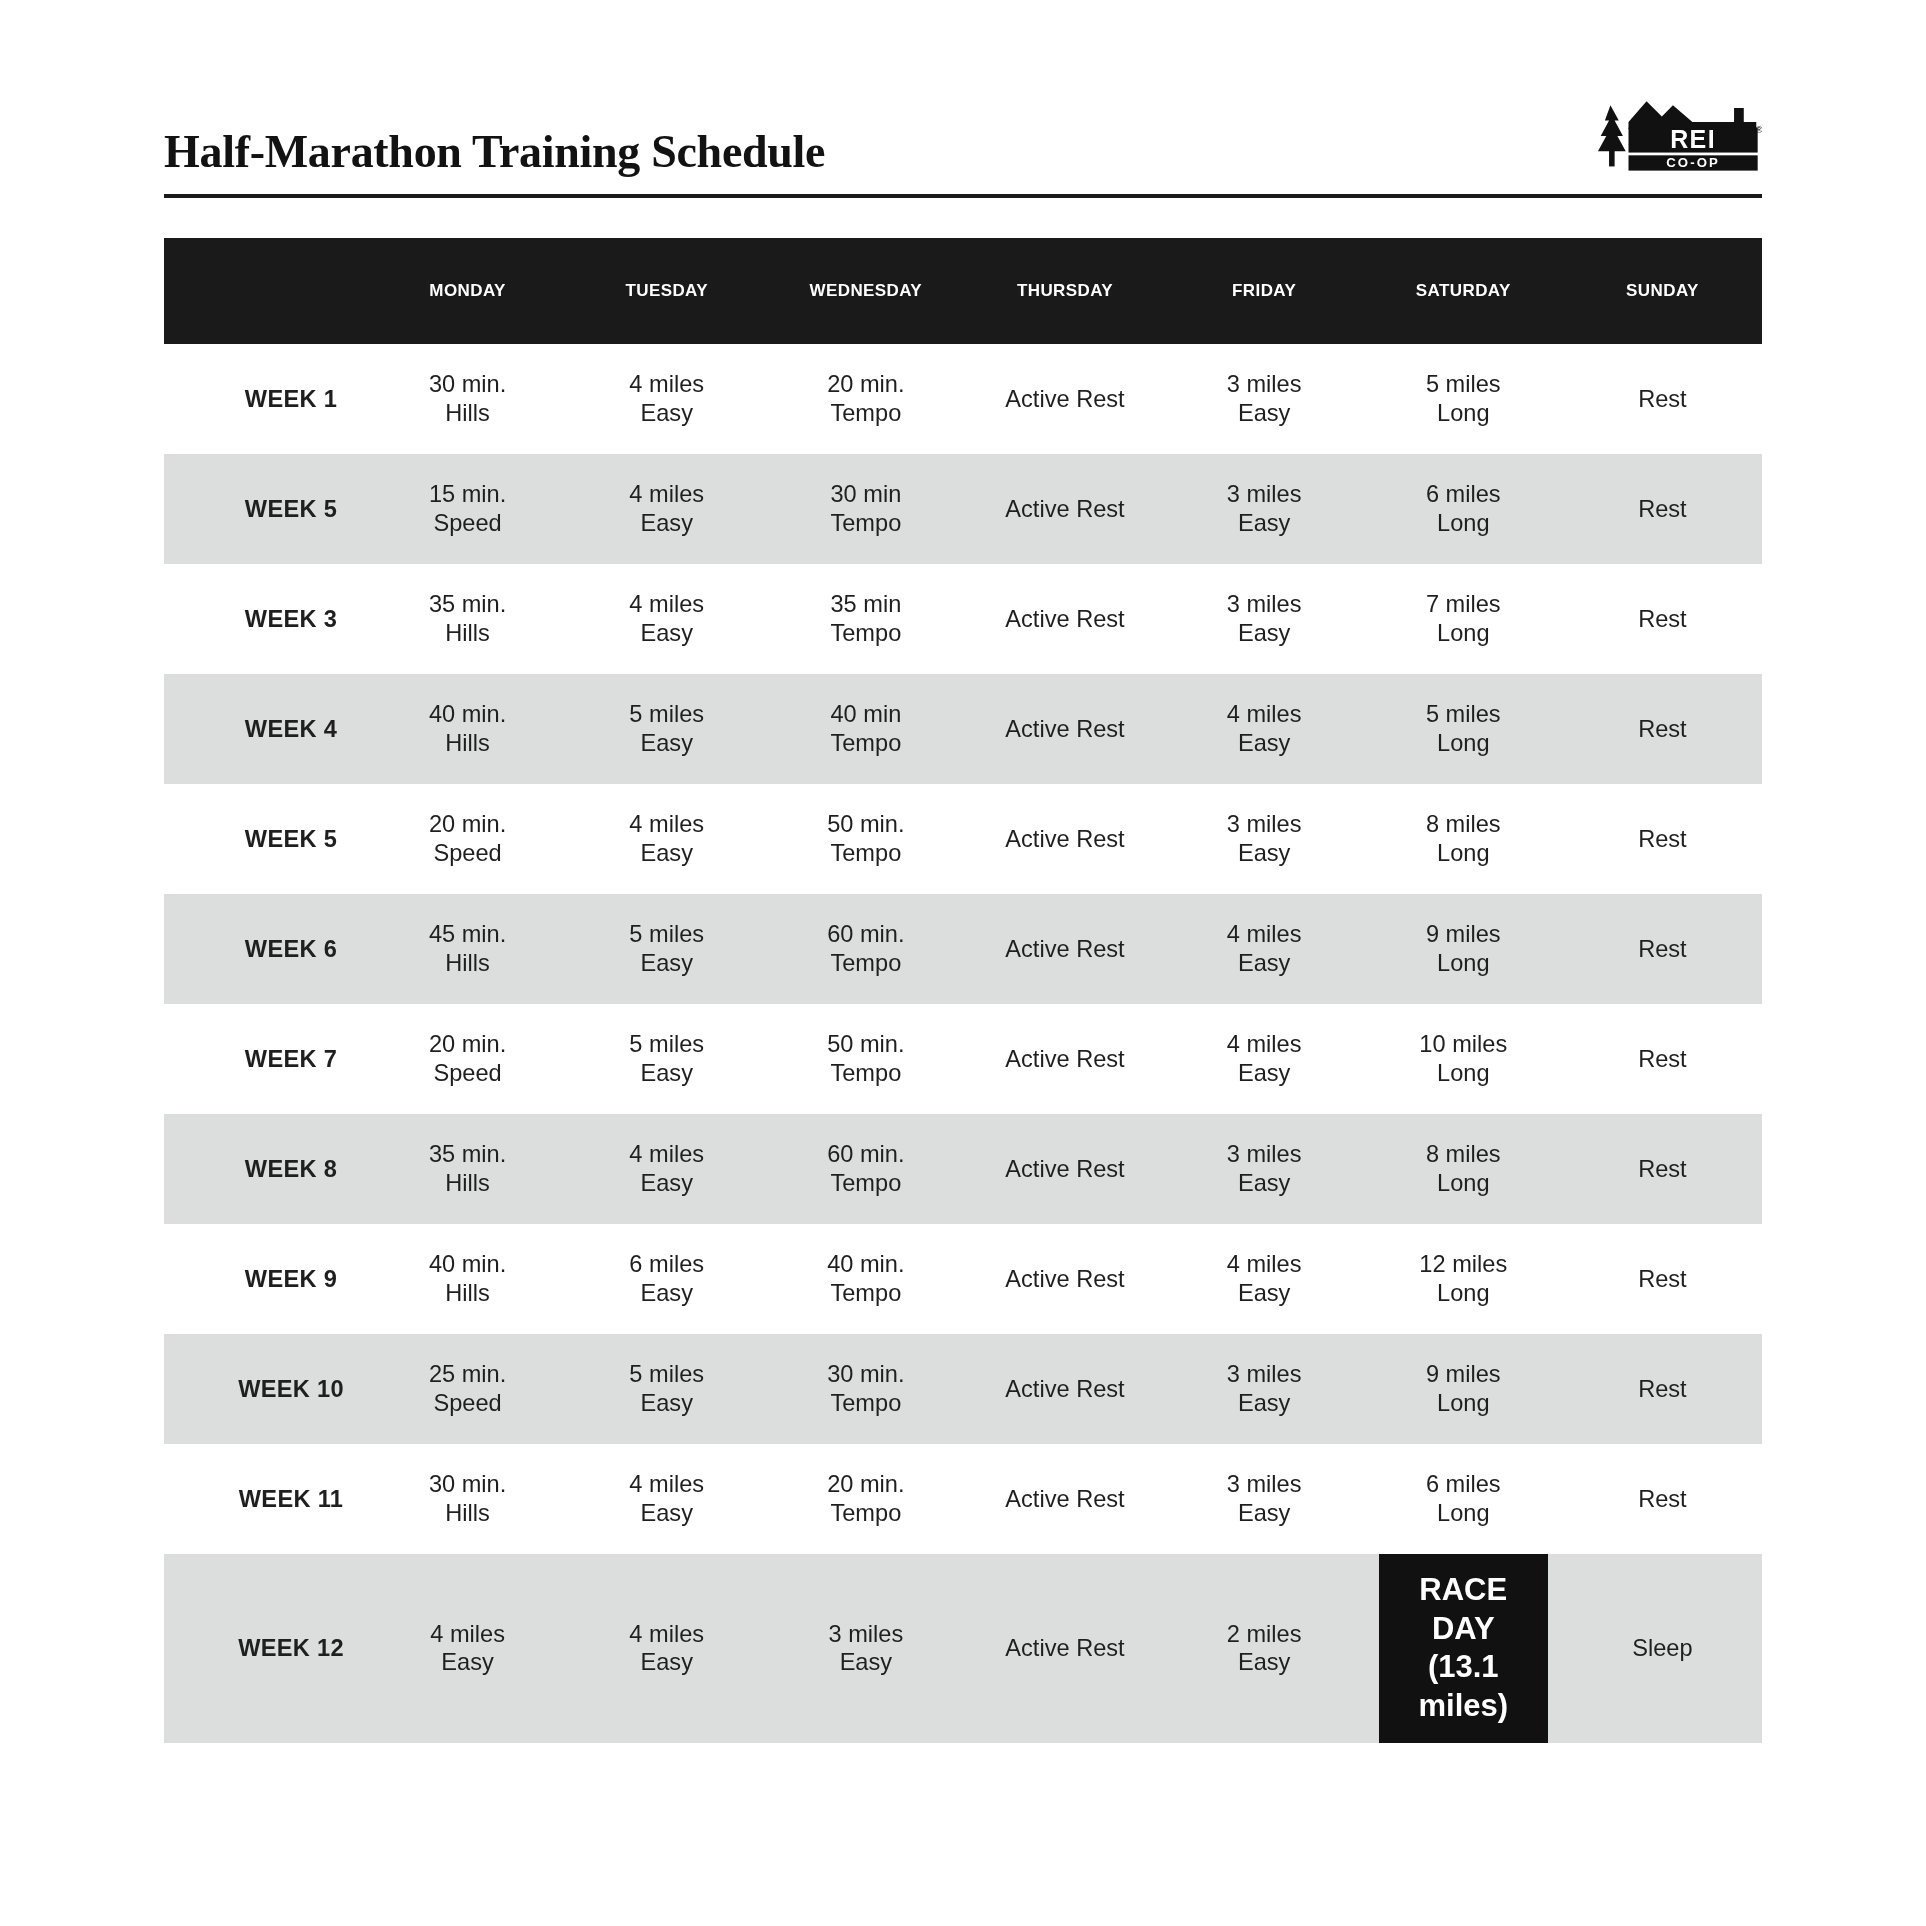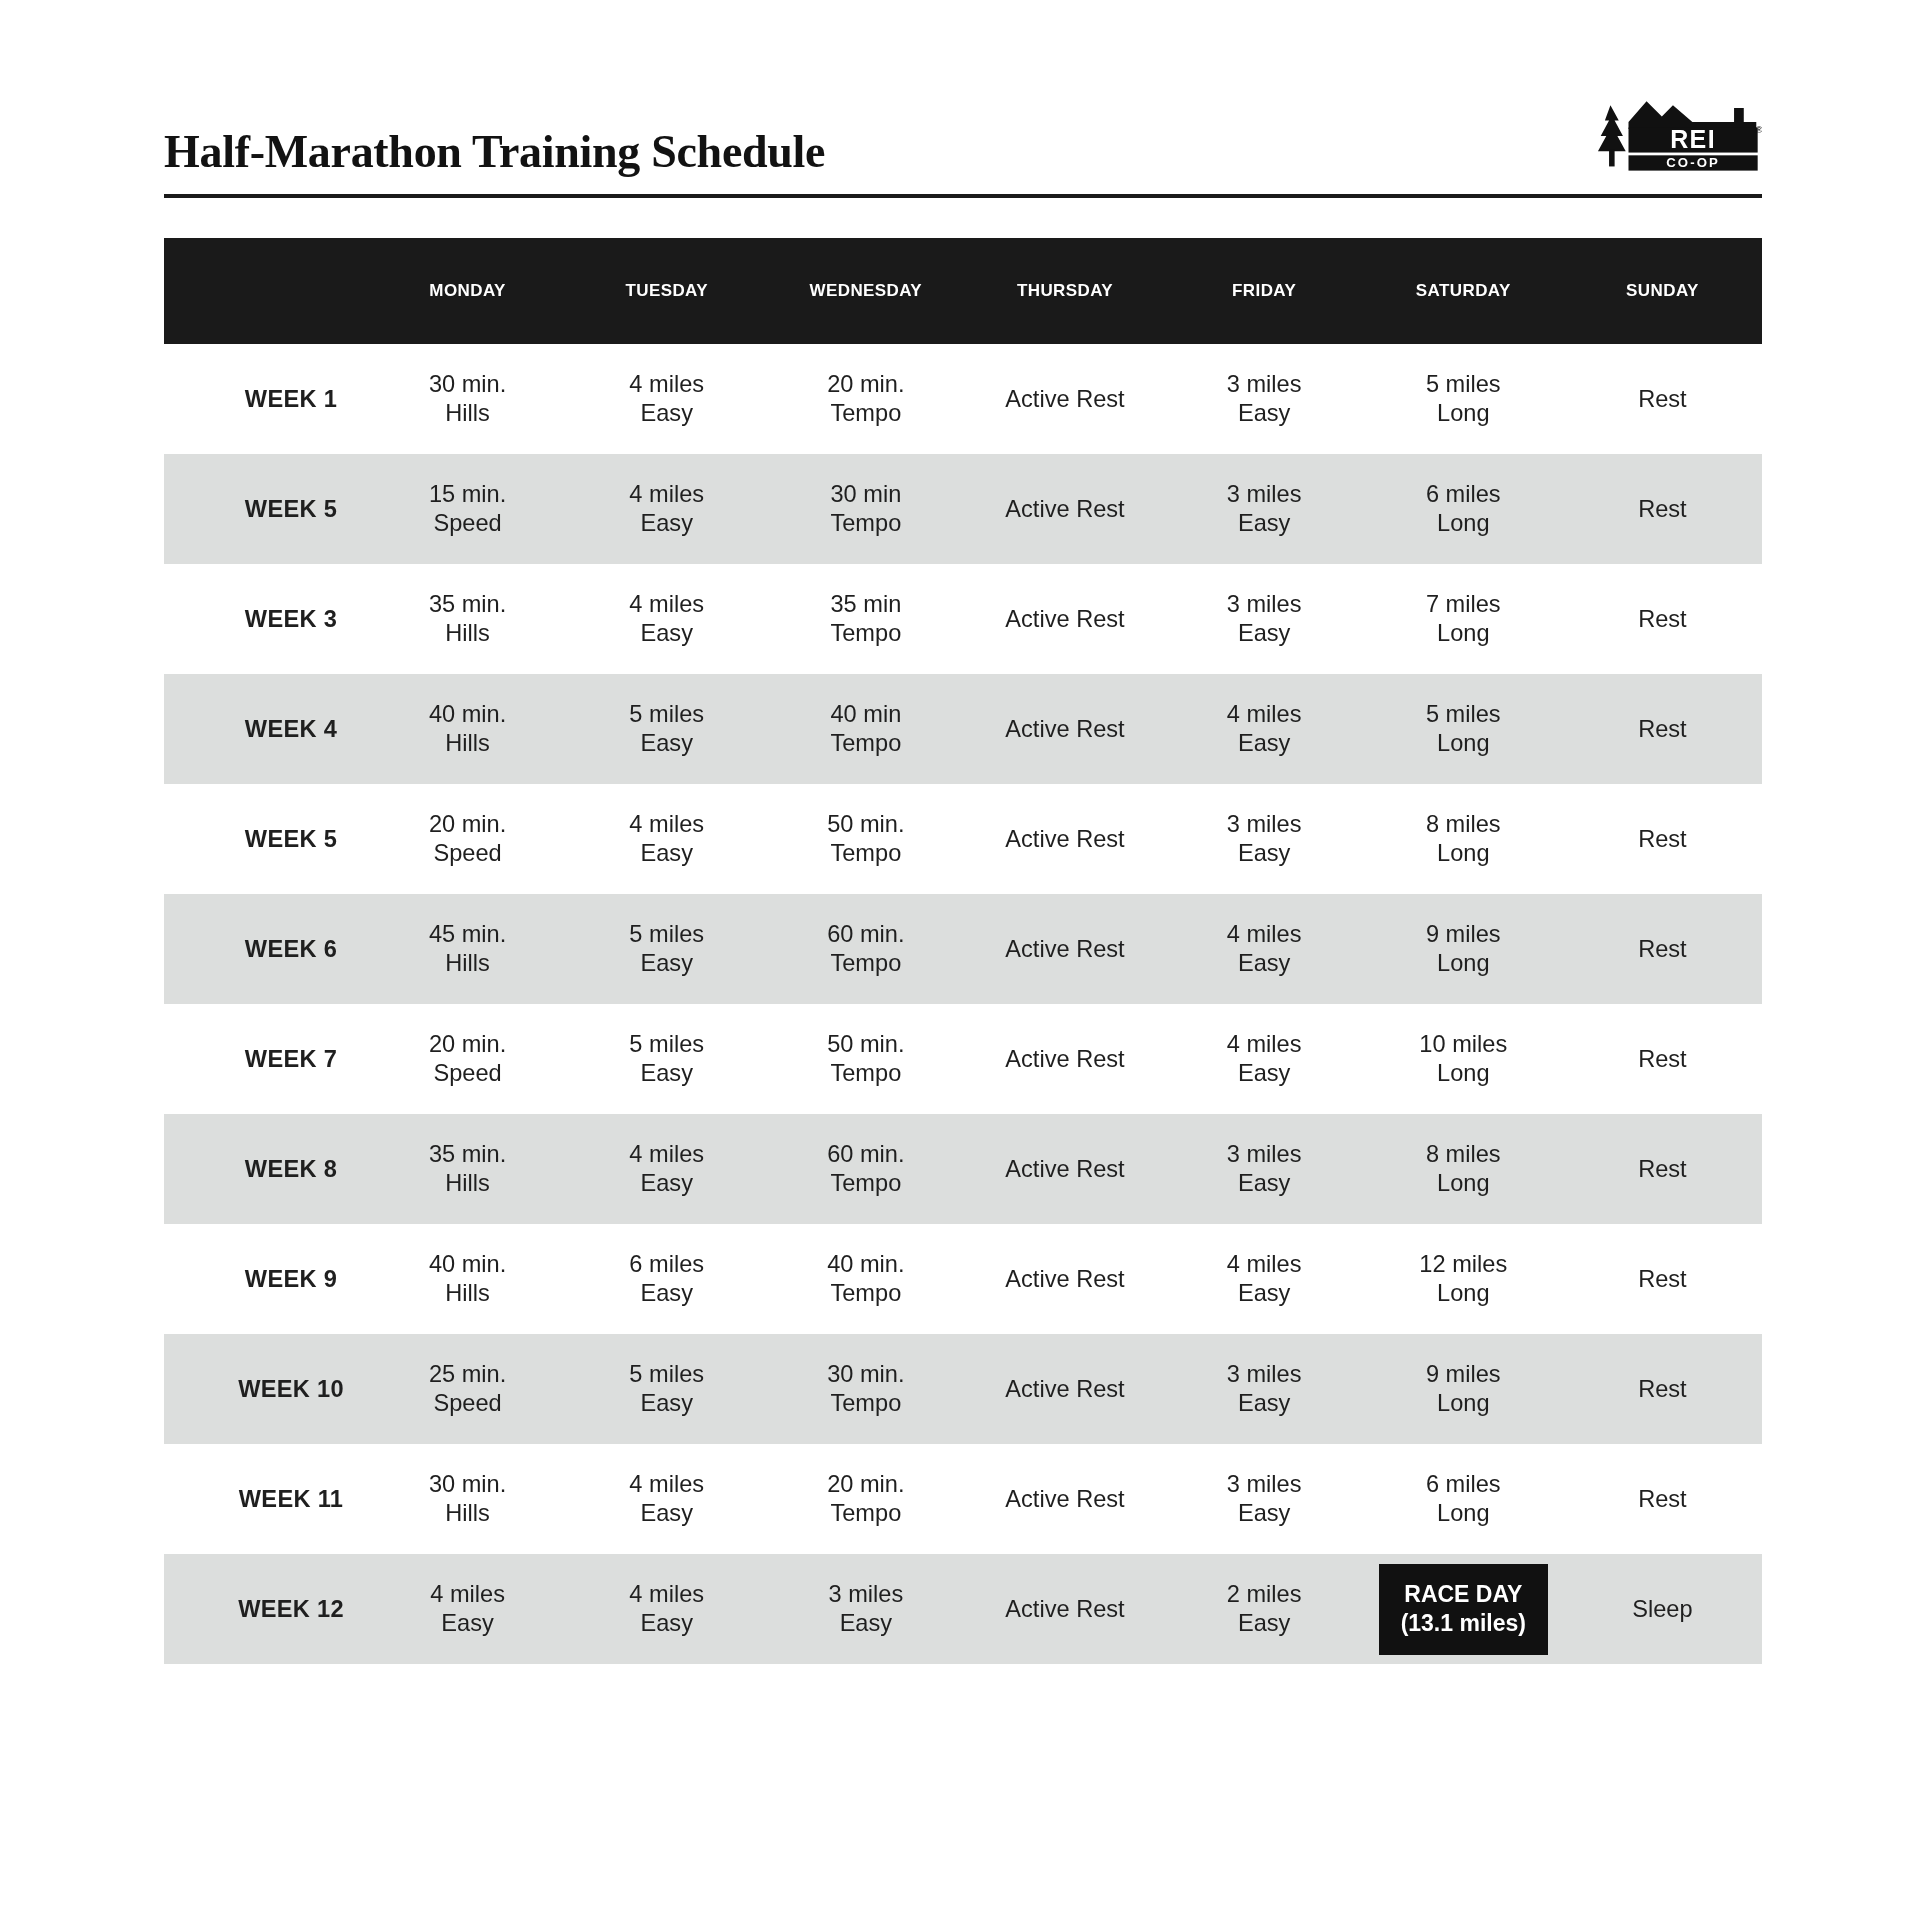--- a/index.html
+++ b/index.html
@@ -99,21 +99,21 @@
   }
   .cell-line { display: block; }
 
   td.race-cell {
     padding: 0;
   }
   .race-box {
     background: #111111;
     color: #ffffff;
     font-weight: bold;
-    font-size: 23px;
+    font-size: 31px;
     line-height: 1.25;
     padding: 16.7px 7px;
     margin: 0 15.3px;
     text-align: center;
   }
 </style>
 </head>
 <body>
 
 <div class="page">

